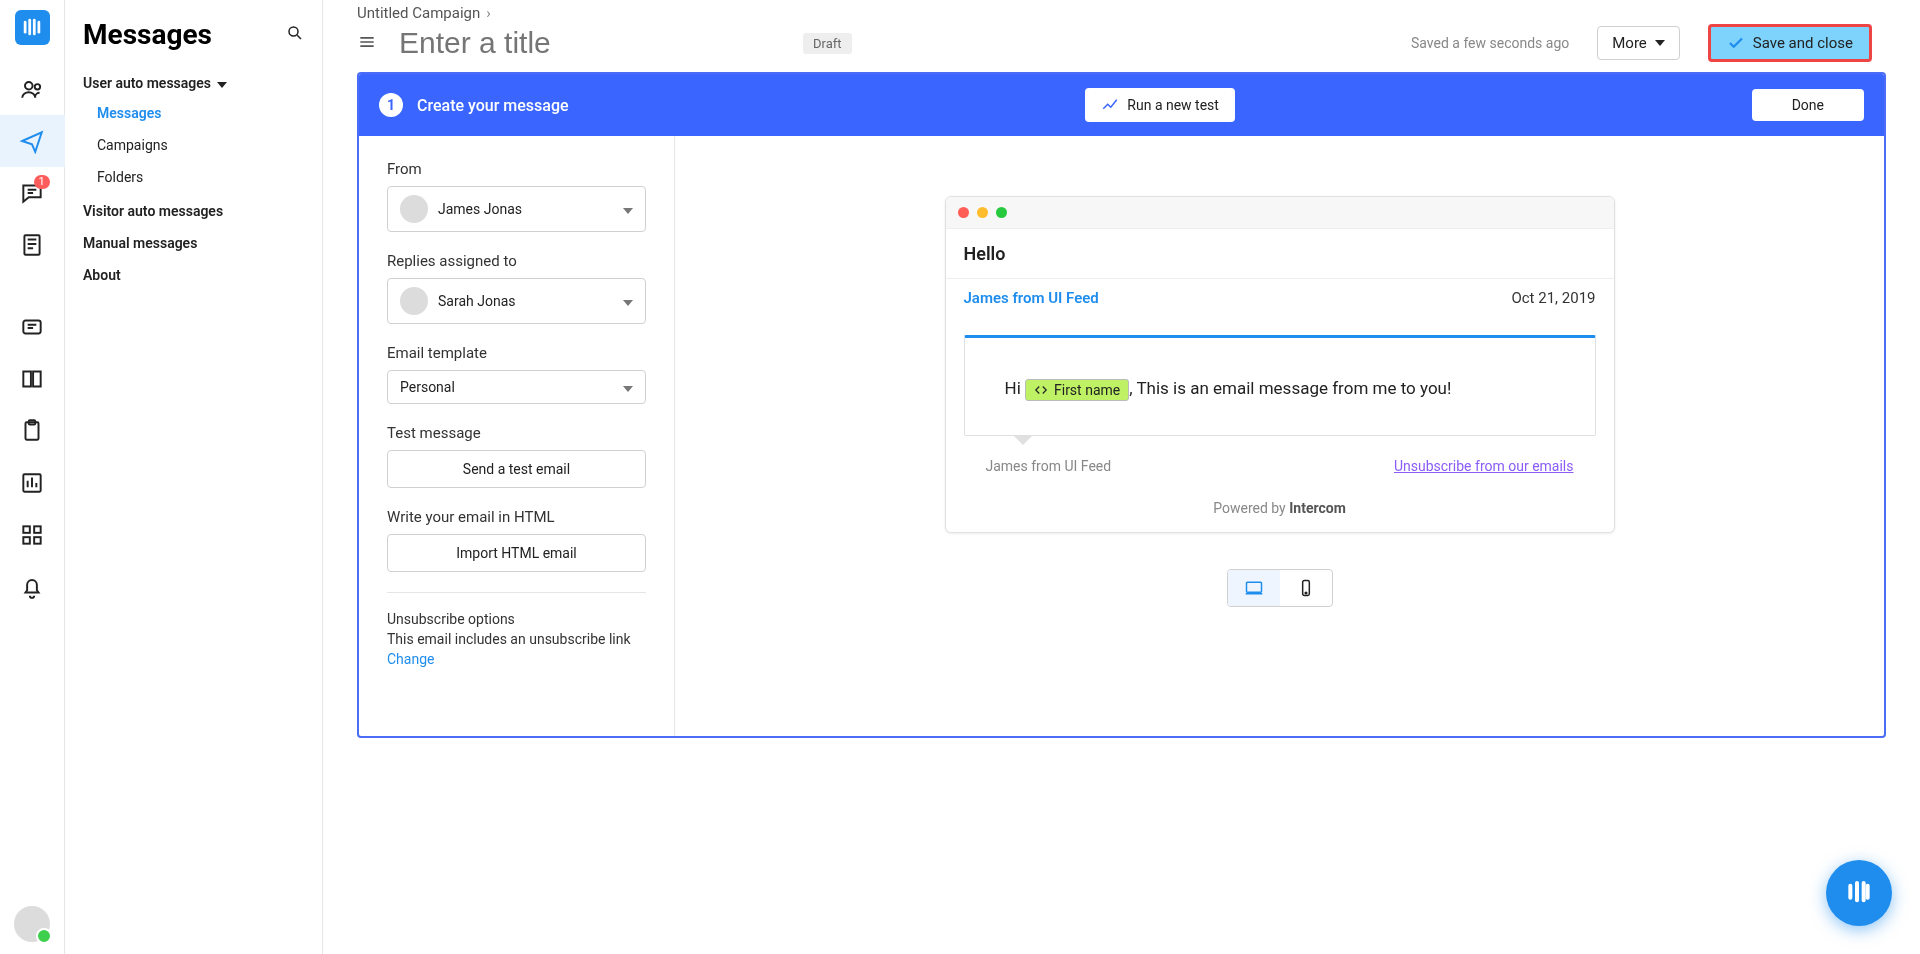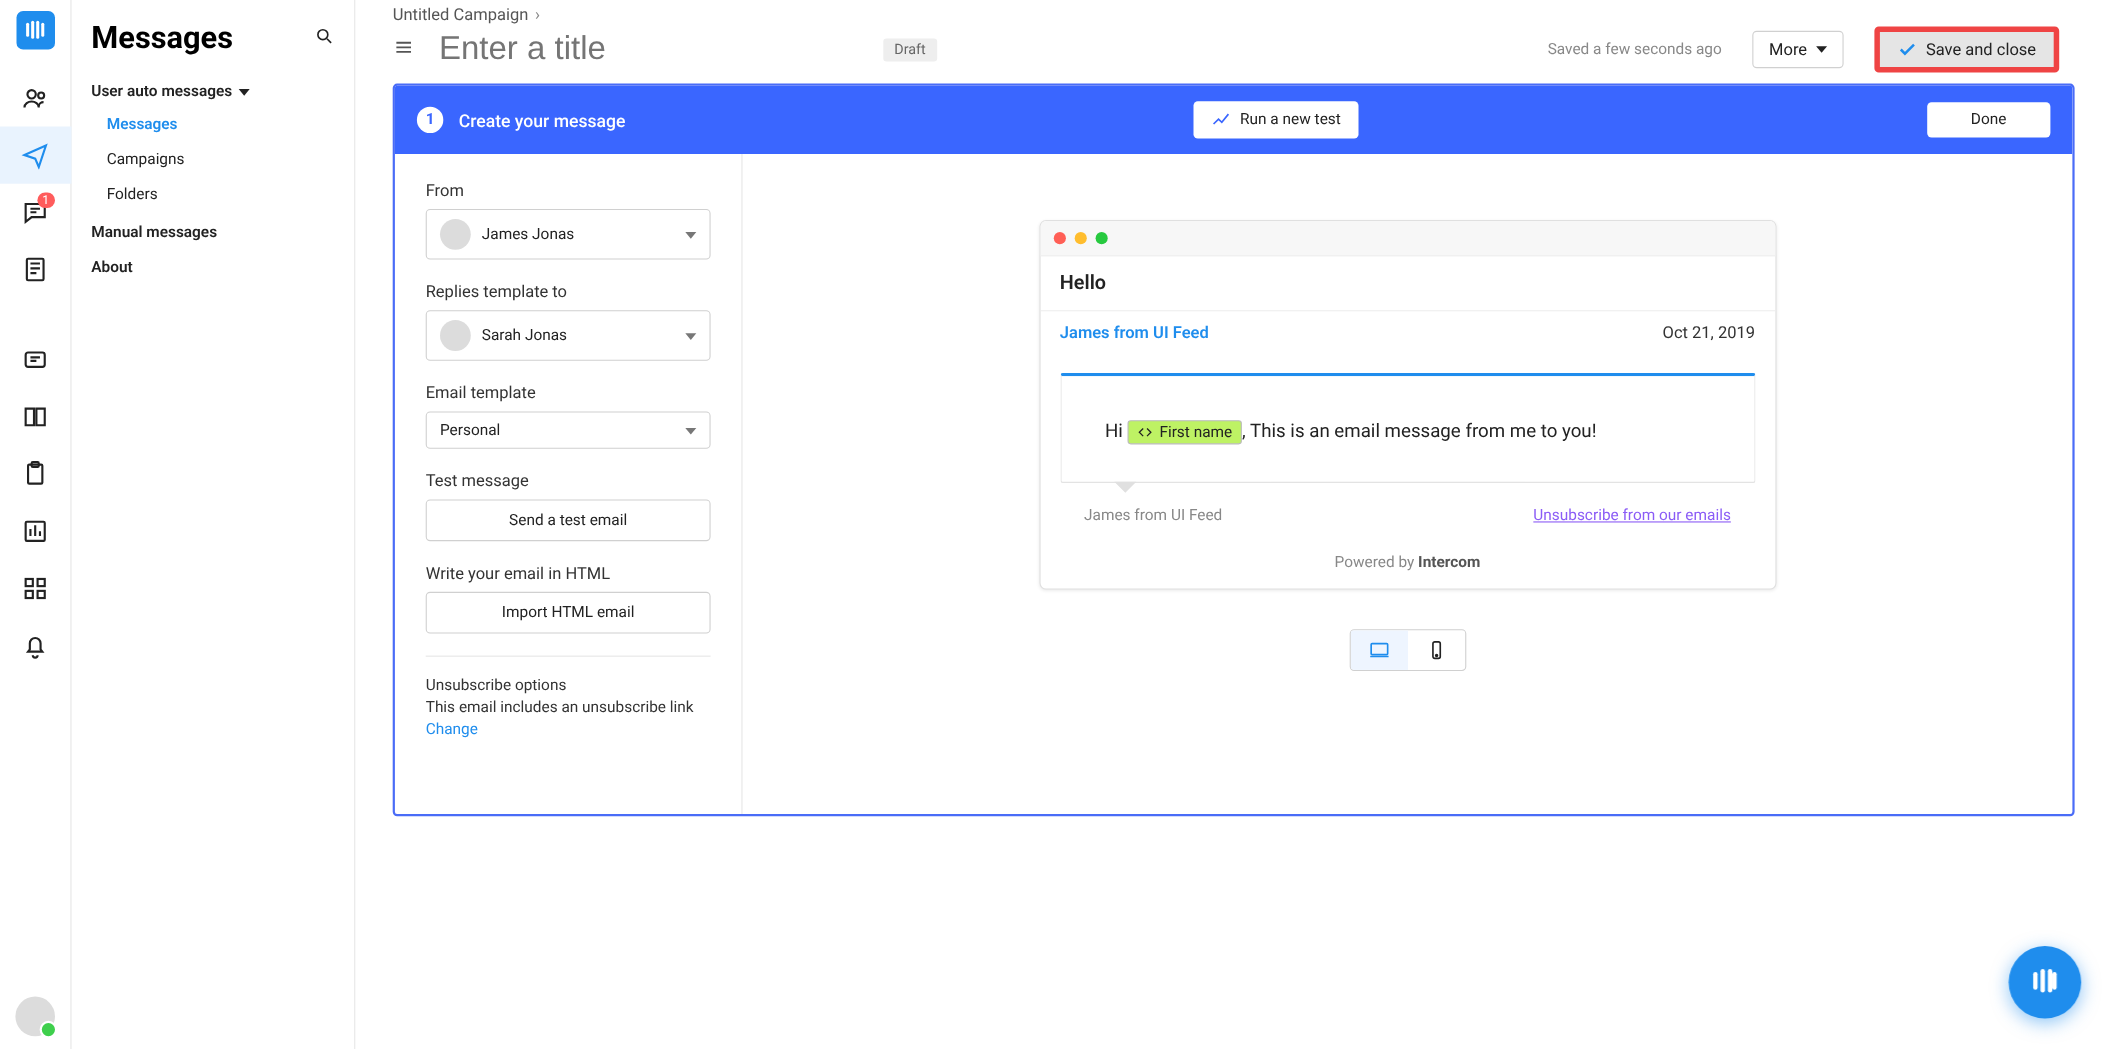--- a/index.html
+++ b/index.html
@@ -37,21 +37,21 @@
 .crumb-row { display: flex; align-items: center; font-size: 15px; color: #777; margin-bottom: 2px; }
 .crumb-row span:first-child { color: #555; }
 .crumb-caret { margin-left: 6px; color: #888; }
 .title-row { display: flex; align-items: center; gap: 18px; margin-bottom: 10px; }
 .hamb { color: #555; margin-right: 4px; cursor: pointer; }
 .title-input { font-size: 30px; font-weight: 500; color: #9a9a9a; border: none; outline: none; background: transparent; width: auto; min-width: 180px; }
 .draft-chip { background: #eee; color: #666; font-size: 13px; padding: 3px 10px; border-radius: 3px; }
 .title-spacer { flex: 1; }
 .saved-txt { color: #888; font-size: 14px; margin-right: 10px; }
 .more-btn { border: 1px solid #d0d0d0; background: #fff; padding: 7px 14px; border-radius: 4px; display: inline-flex; align-items: center; gap: 8px; cursor: pointer; font-size: 15px; }
-.save-btn { border: 5px solid #ef4444; background: #e5e5e5; padding: 7px 16px; border-radius: 4px; display: inline-flex; align-items: center; gap: 8px; cursor: pointer; font-size: 15px; margin-left: 10px; }
+.save-btn { border: 3px solid #ef4444; background: #7dd3fc; padding: 7px 16px; border-radius: 4px; display: inline-flex; align-items: center; gap: 8px; cursor: pointer; font-size: 15px; margin-left: 10px; }
 .save-btn svg { color: #1f8ded; }
 
 
 .card { margin: 0 34px 20px 34px; border: 2px solid #4a6cf7; border-radius: 4px; overflow: hidden; }
 .card-head { background: #3a66ff; color: #fff; display: flex; align-items: center; padding: 14px 20px; gap: 14px; }
 .step-circle { width: 24px; height: 24px; background: #fff; color: #3a66ff; border-radius: 50%; display: flex; align-items: center; justify-content: center; font-weight: 700; font-size: 14px; }
 .step-title { font-size: 16px; font-weight: 500; }
 .card-head-spacer { flex: 1; }
 .run-btn { background: #fff; color: #222; padding: 8px 16px; border-radius: 4px; display: inline-flex; align-items: center; gap: 8px; cursor: pointer; }
 .run-btn svg { color: #3a66ff; }
@@ -191,20 +191,21 @@
           </svg>
       </div>
     </div>
     <div class="nav-sec">
       <span>User auto messages</span>
       <span class="chev"><span class="caret-down"></span></span>
     </div>
     <div class="nav-link active">Messages</div>
     <div class="nav-link">Campaigns</div>
     <div class="nav-link">Folders</div>
+    <div class="nav-sec">Visitor auto messages</div>
     <div class="nav-sec">Manual messages</div>
     <div class="nav-sec">About</div>
   </div>
 
   <div class="main">
     <div class="topbar">
       <div class="crumb-row">
         <span>Untitled Campaign</span>
         <span class="crumb-caret">›</span>
       </div>
@@ -249,21 +250,21 @@
       <div class="card-body">
 
         <div class="formcol">
           <label class="f-label">From</label>
           <div class="sel">
             <div class="mini-av"></div>
             <span>James Jonas</span>
             <span class="sel-caret"><span class="caret-down"></span></span>
           </div>
 
-          <label class="f-label">Replies template to</label>
+          <label class="f-label">Replies assigned to</label>
           <div class="sel">
             <div class="mini-av"></div>
             <span>Sarah Jonas</span>
             <span class="sel-caret"><span class="caret-down"></span></span>
           </div>
 
           <label class="f-label">Email template</label>
           <div class="sel">
             <span>Personal</span>
             <span class="sel-caret"><span class="caret-down"></span></span>

